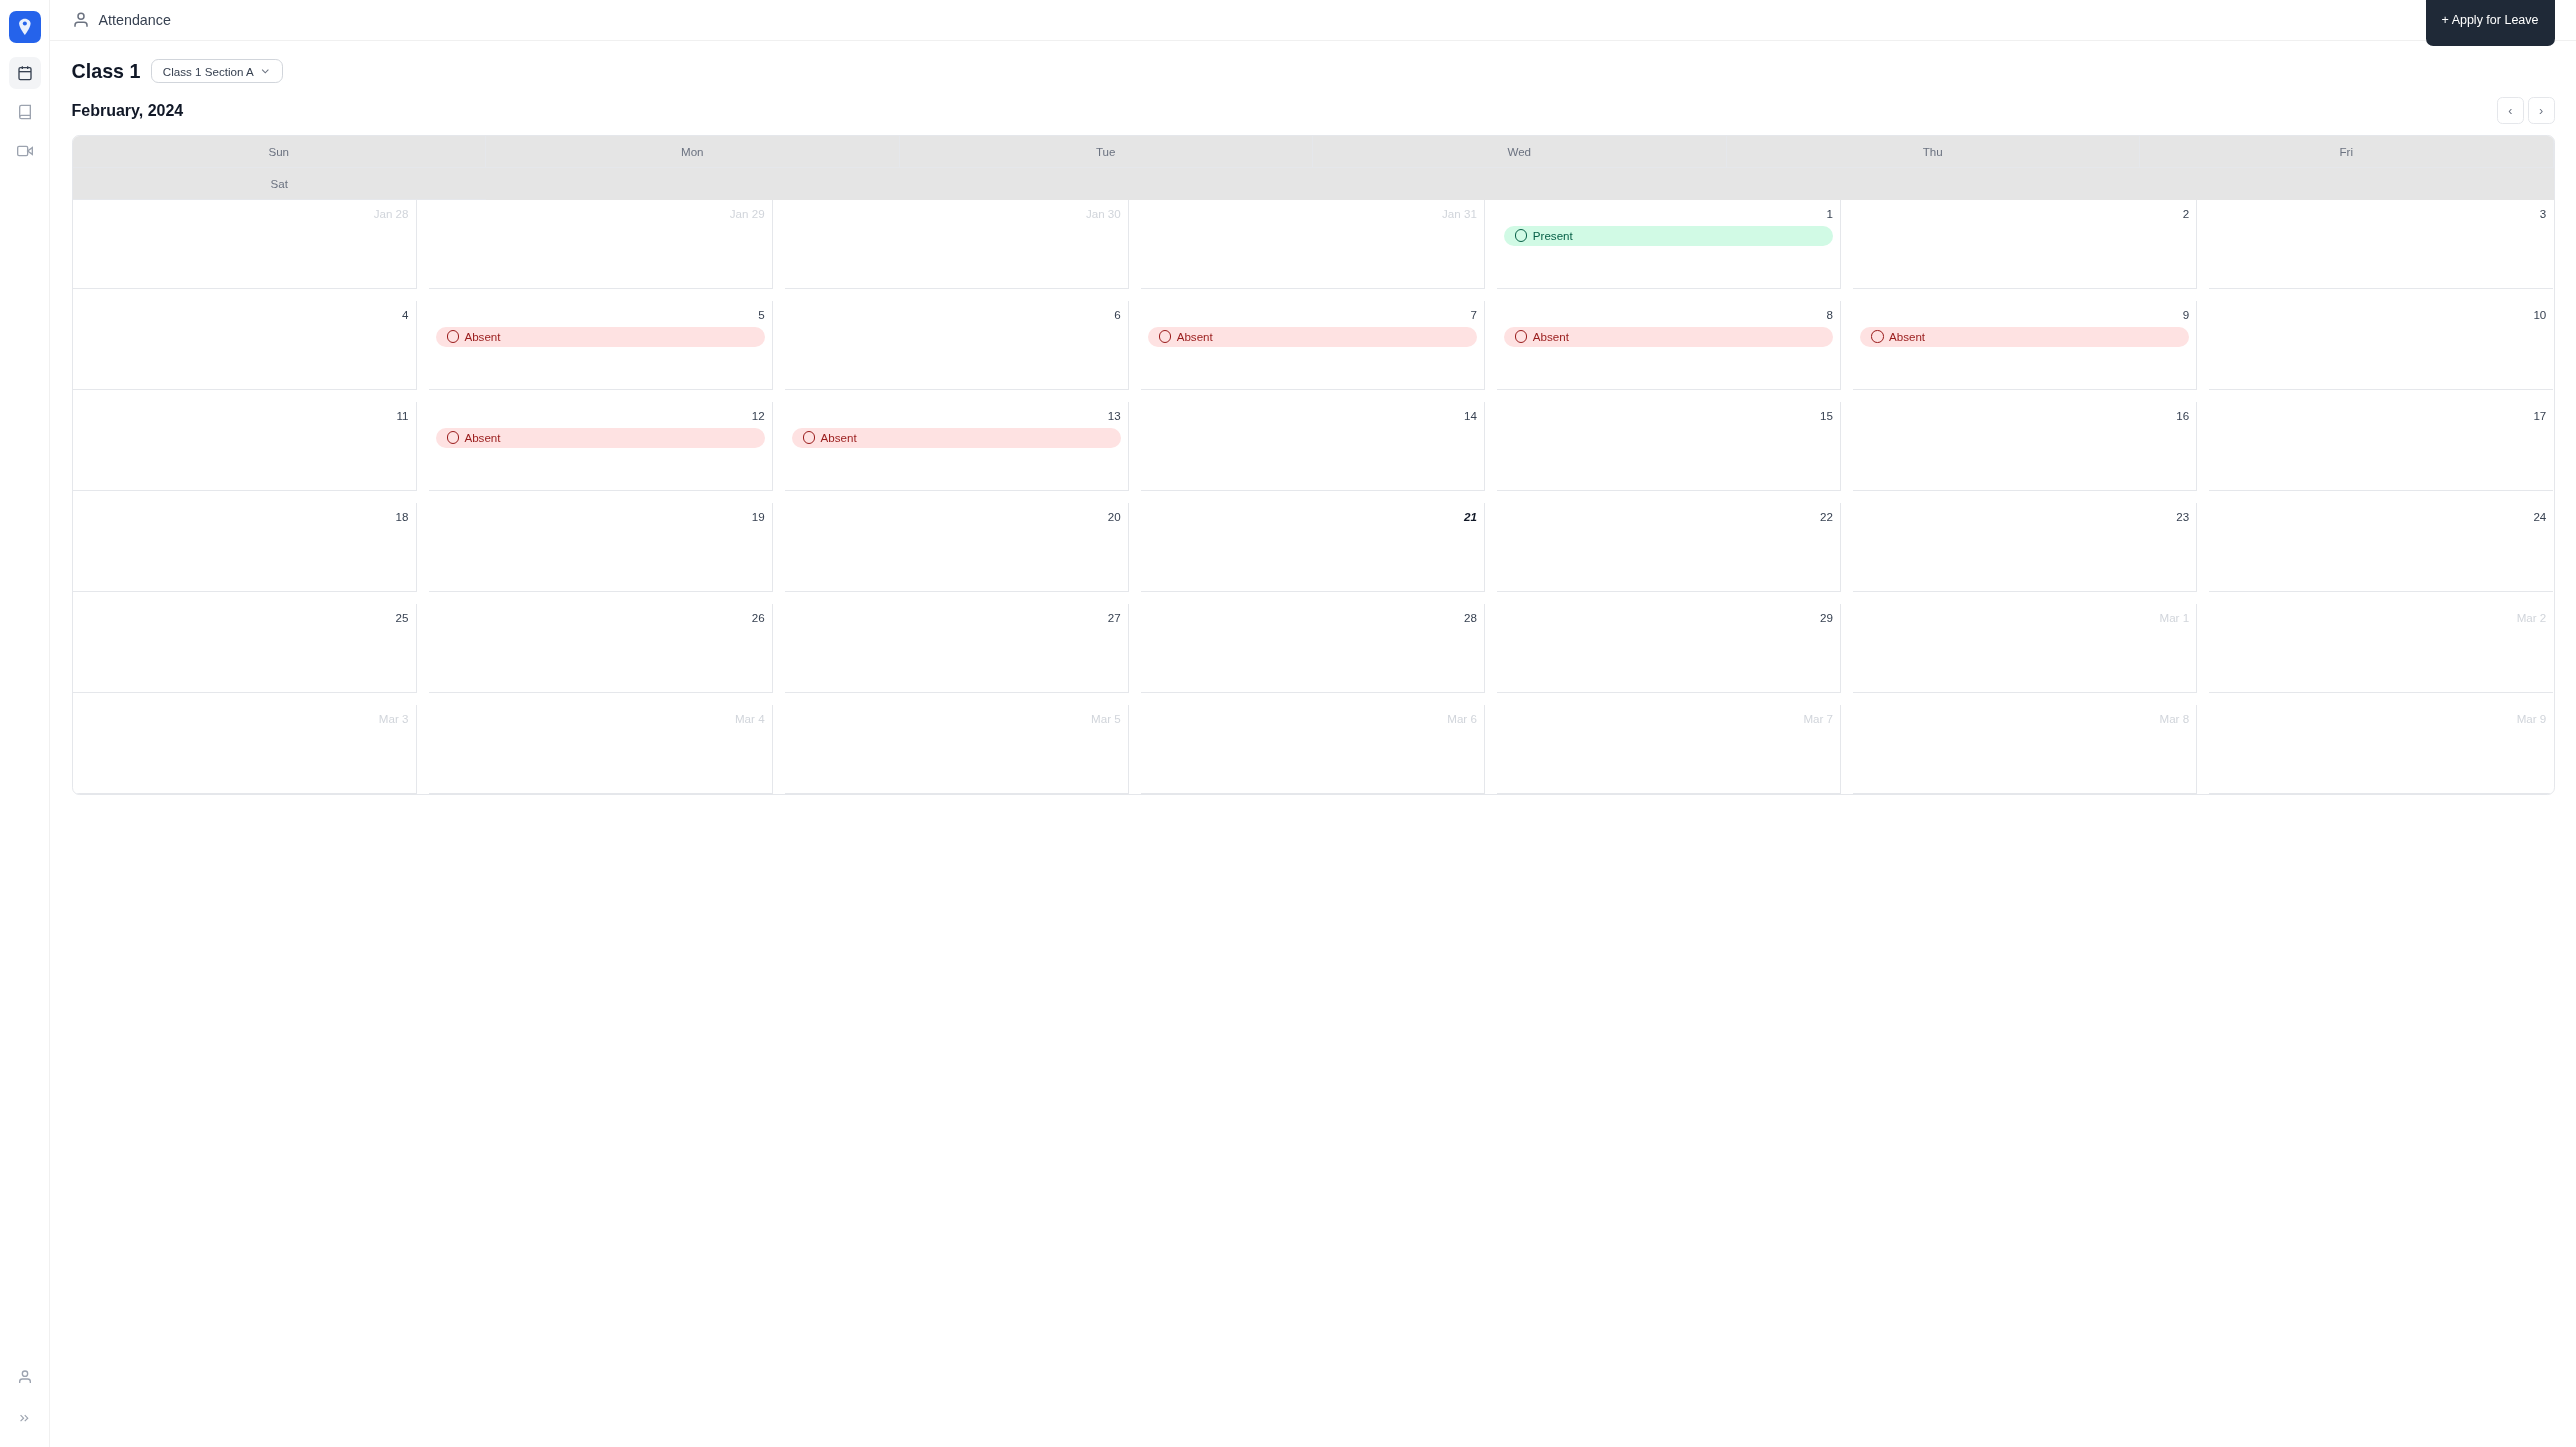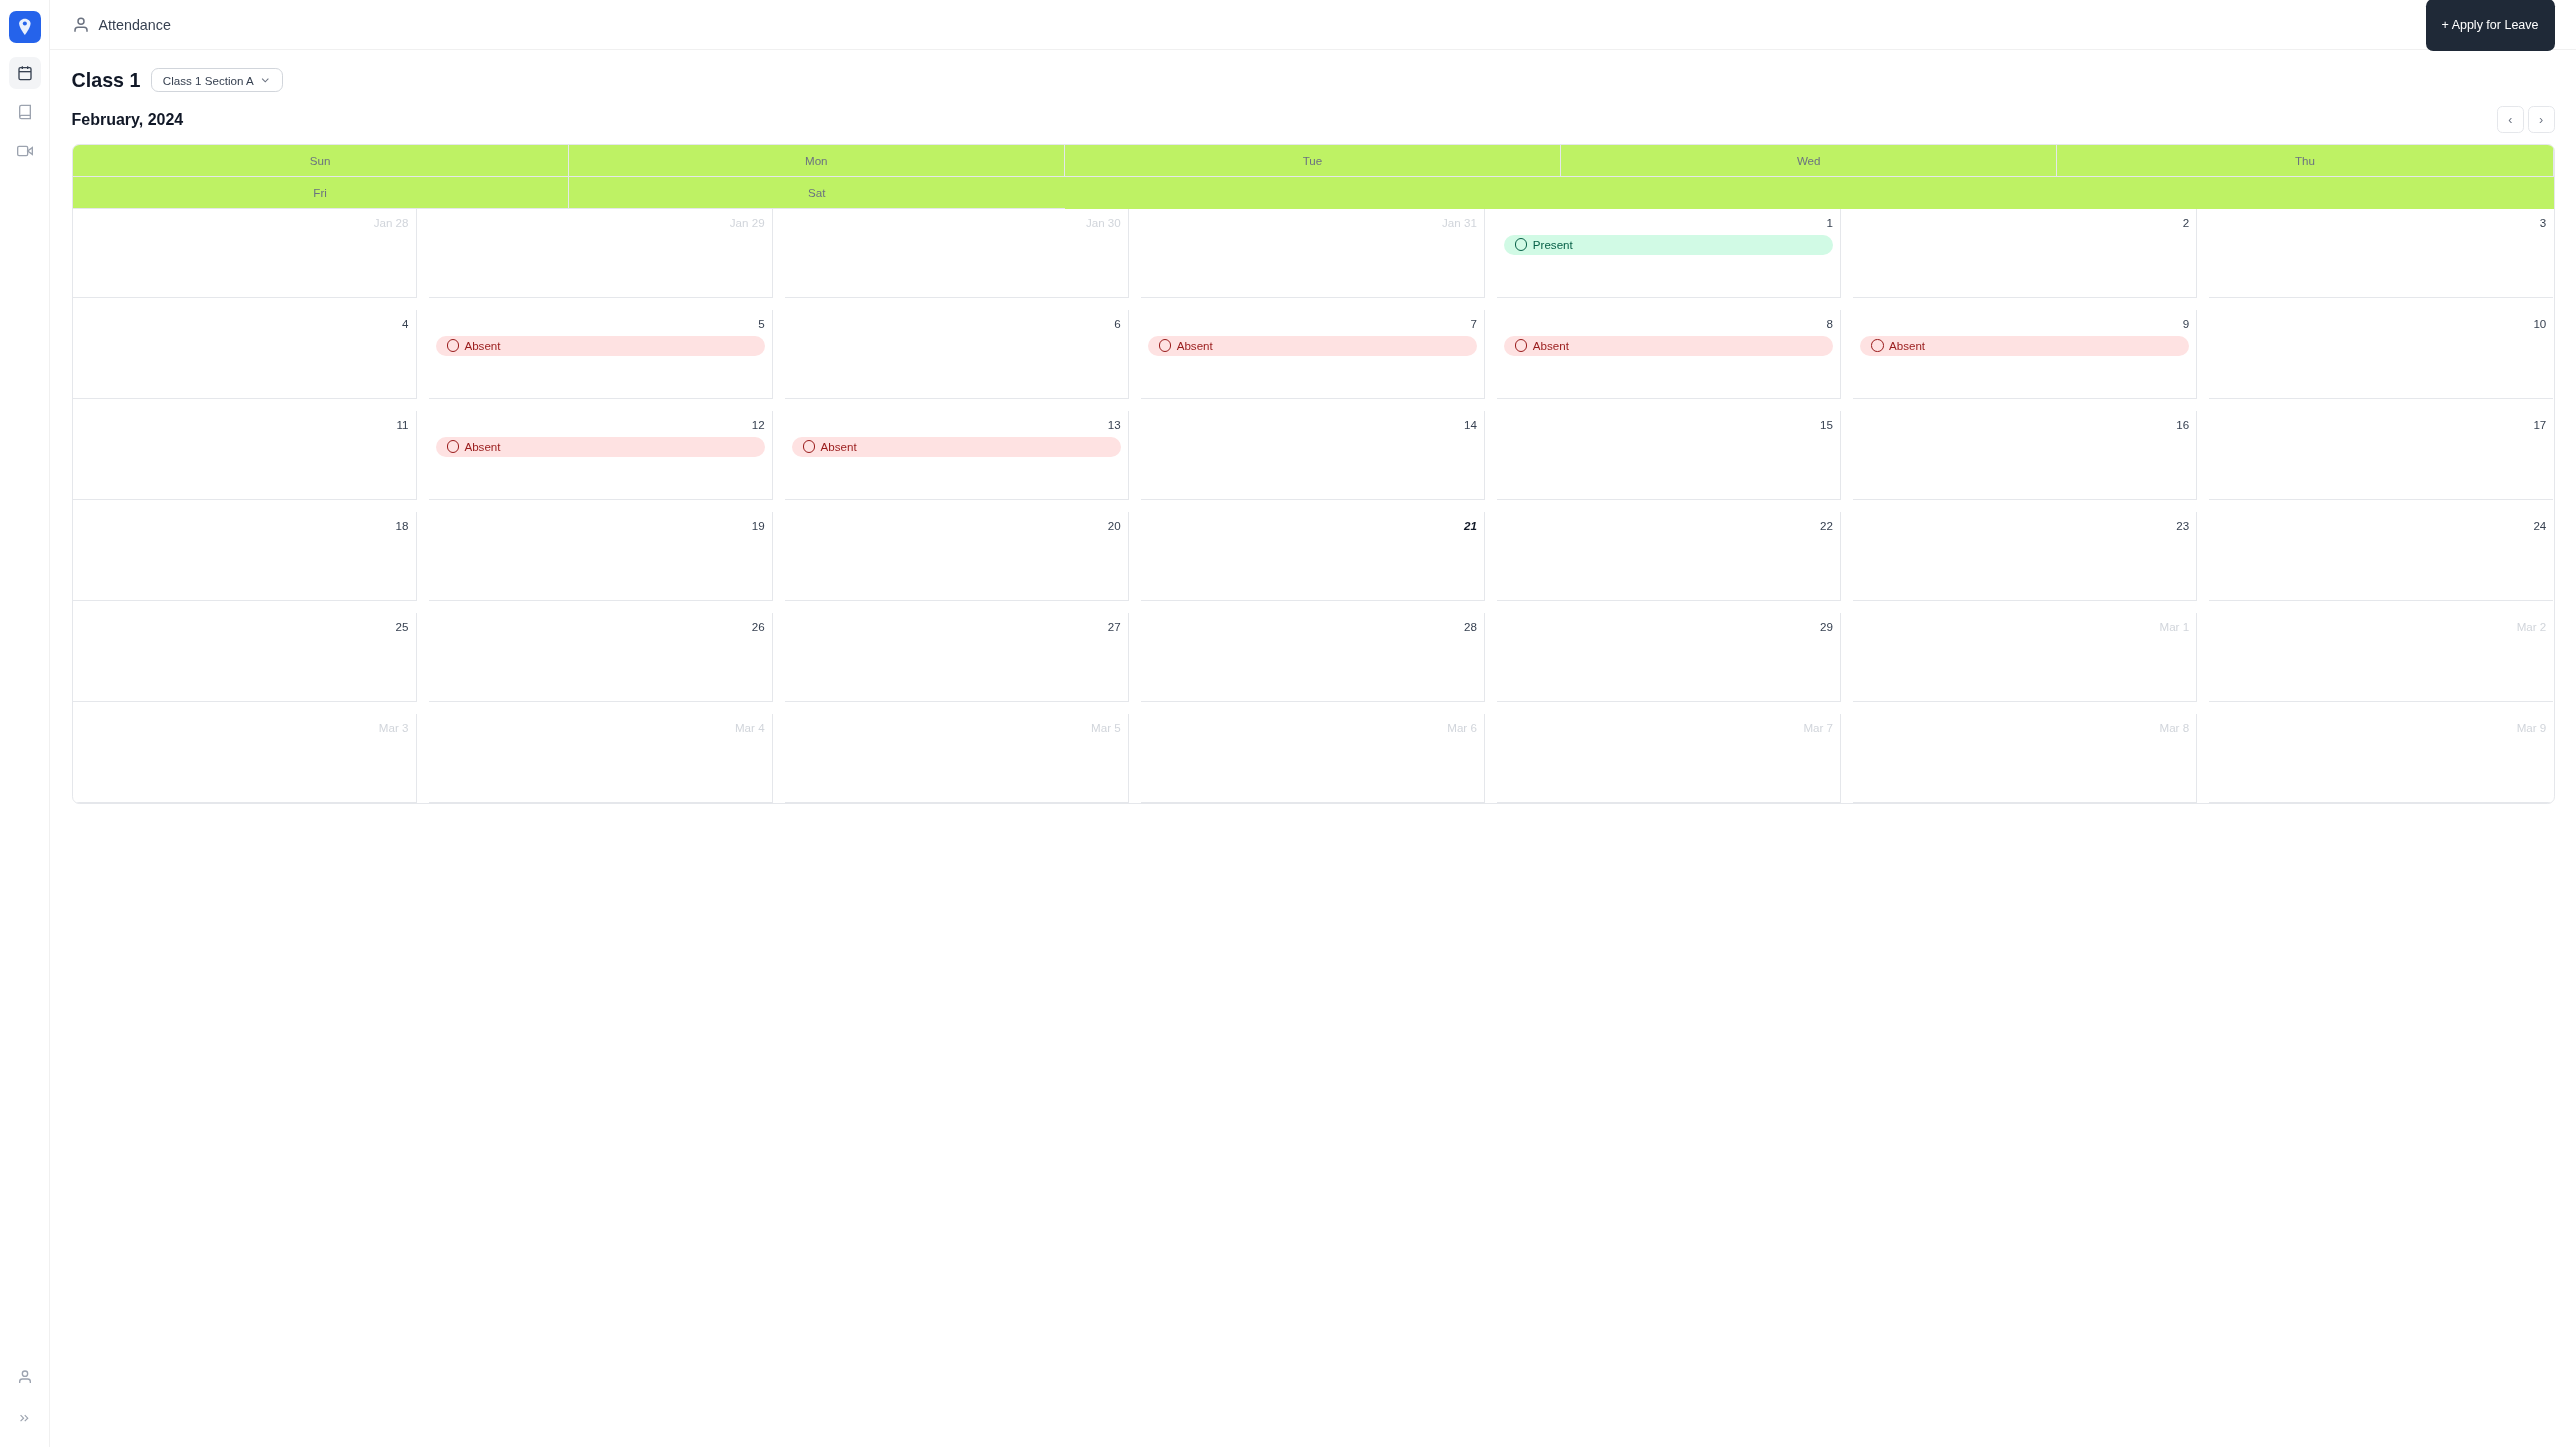--- a/index.html
+++ b/index.html
@@ -53,21 +53,21 @@
     
     .main {
       flex: 1;
       display: flex;
       flex-direction: column;
       overflow: hidden;
     }
 
     
     .header {
-      height: 50px;
+      height: 41px;
       border-bottom: 0.9px solid #f0f0f0;
       display: flex;
       align-items: center;
       justify-content: space-between;
       padding: 0 21.5px;
     }
     .header-left {
       display: flex;
       align-items: center;
       gap: 9px;
@@ -158,22 +158,22 @@
 
     
     .calendar {
       border: 0.9px solid #e5e7eb;
       border-radius: 7.2px;
       overflow: hidden;
       flex: 1;
     }
     .calendar-header {
       display: grid;
-      grid-template-columns: repeat(5, 1fr);
-      background: #bef264;
+      grid-template-columns: repeat(6, 1fr);
+      background: #e5e5e5;
     }
     .day-header {
       padding: 9px;
       text-align: center;
       font-size: 11.6px;
       color: #6b7280;
       font-weight: 500;
       border-right: 0.9px solid #e5e7eb;
       border-bottom: 0.9px solid #e5e7eb;
     }

